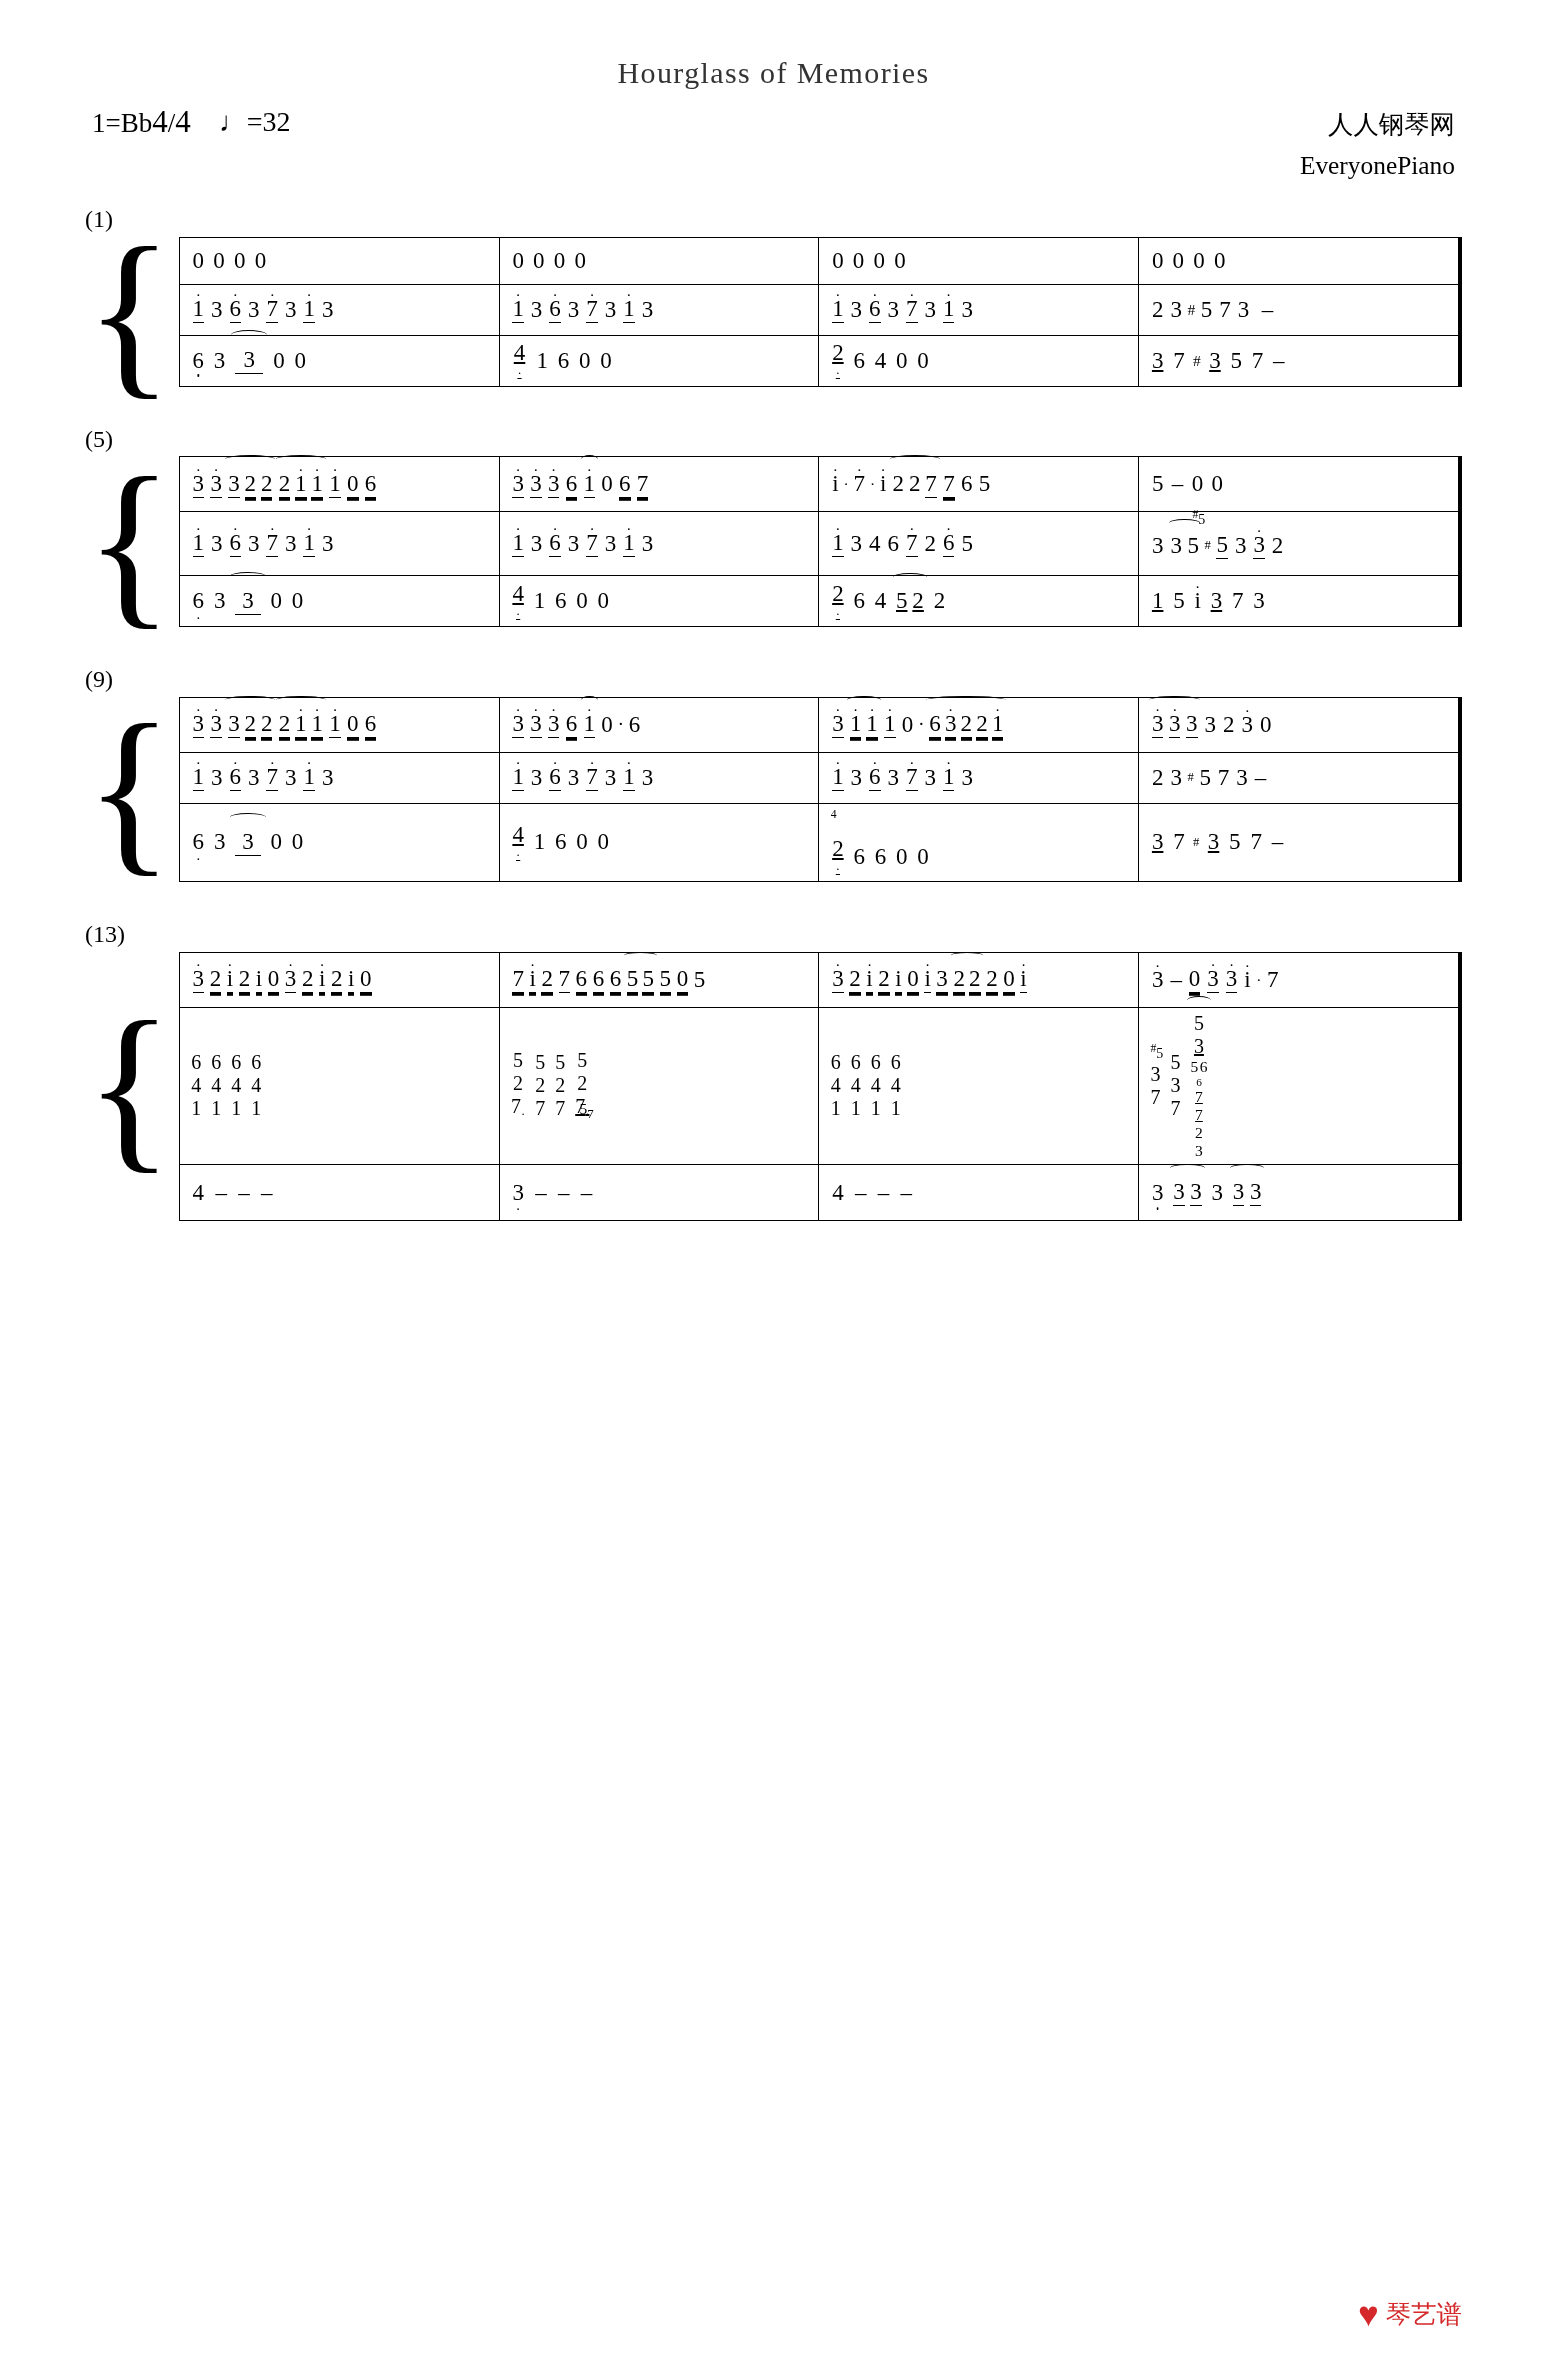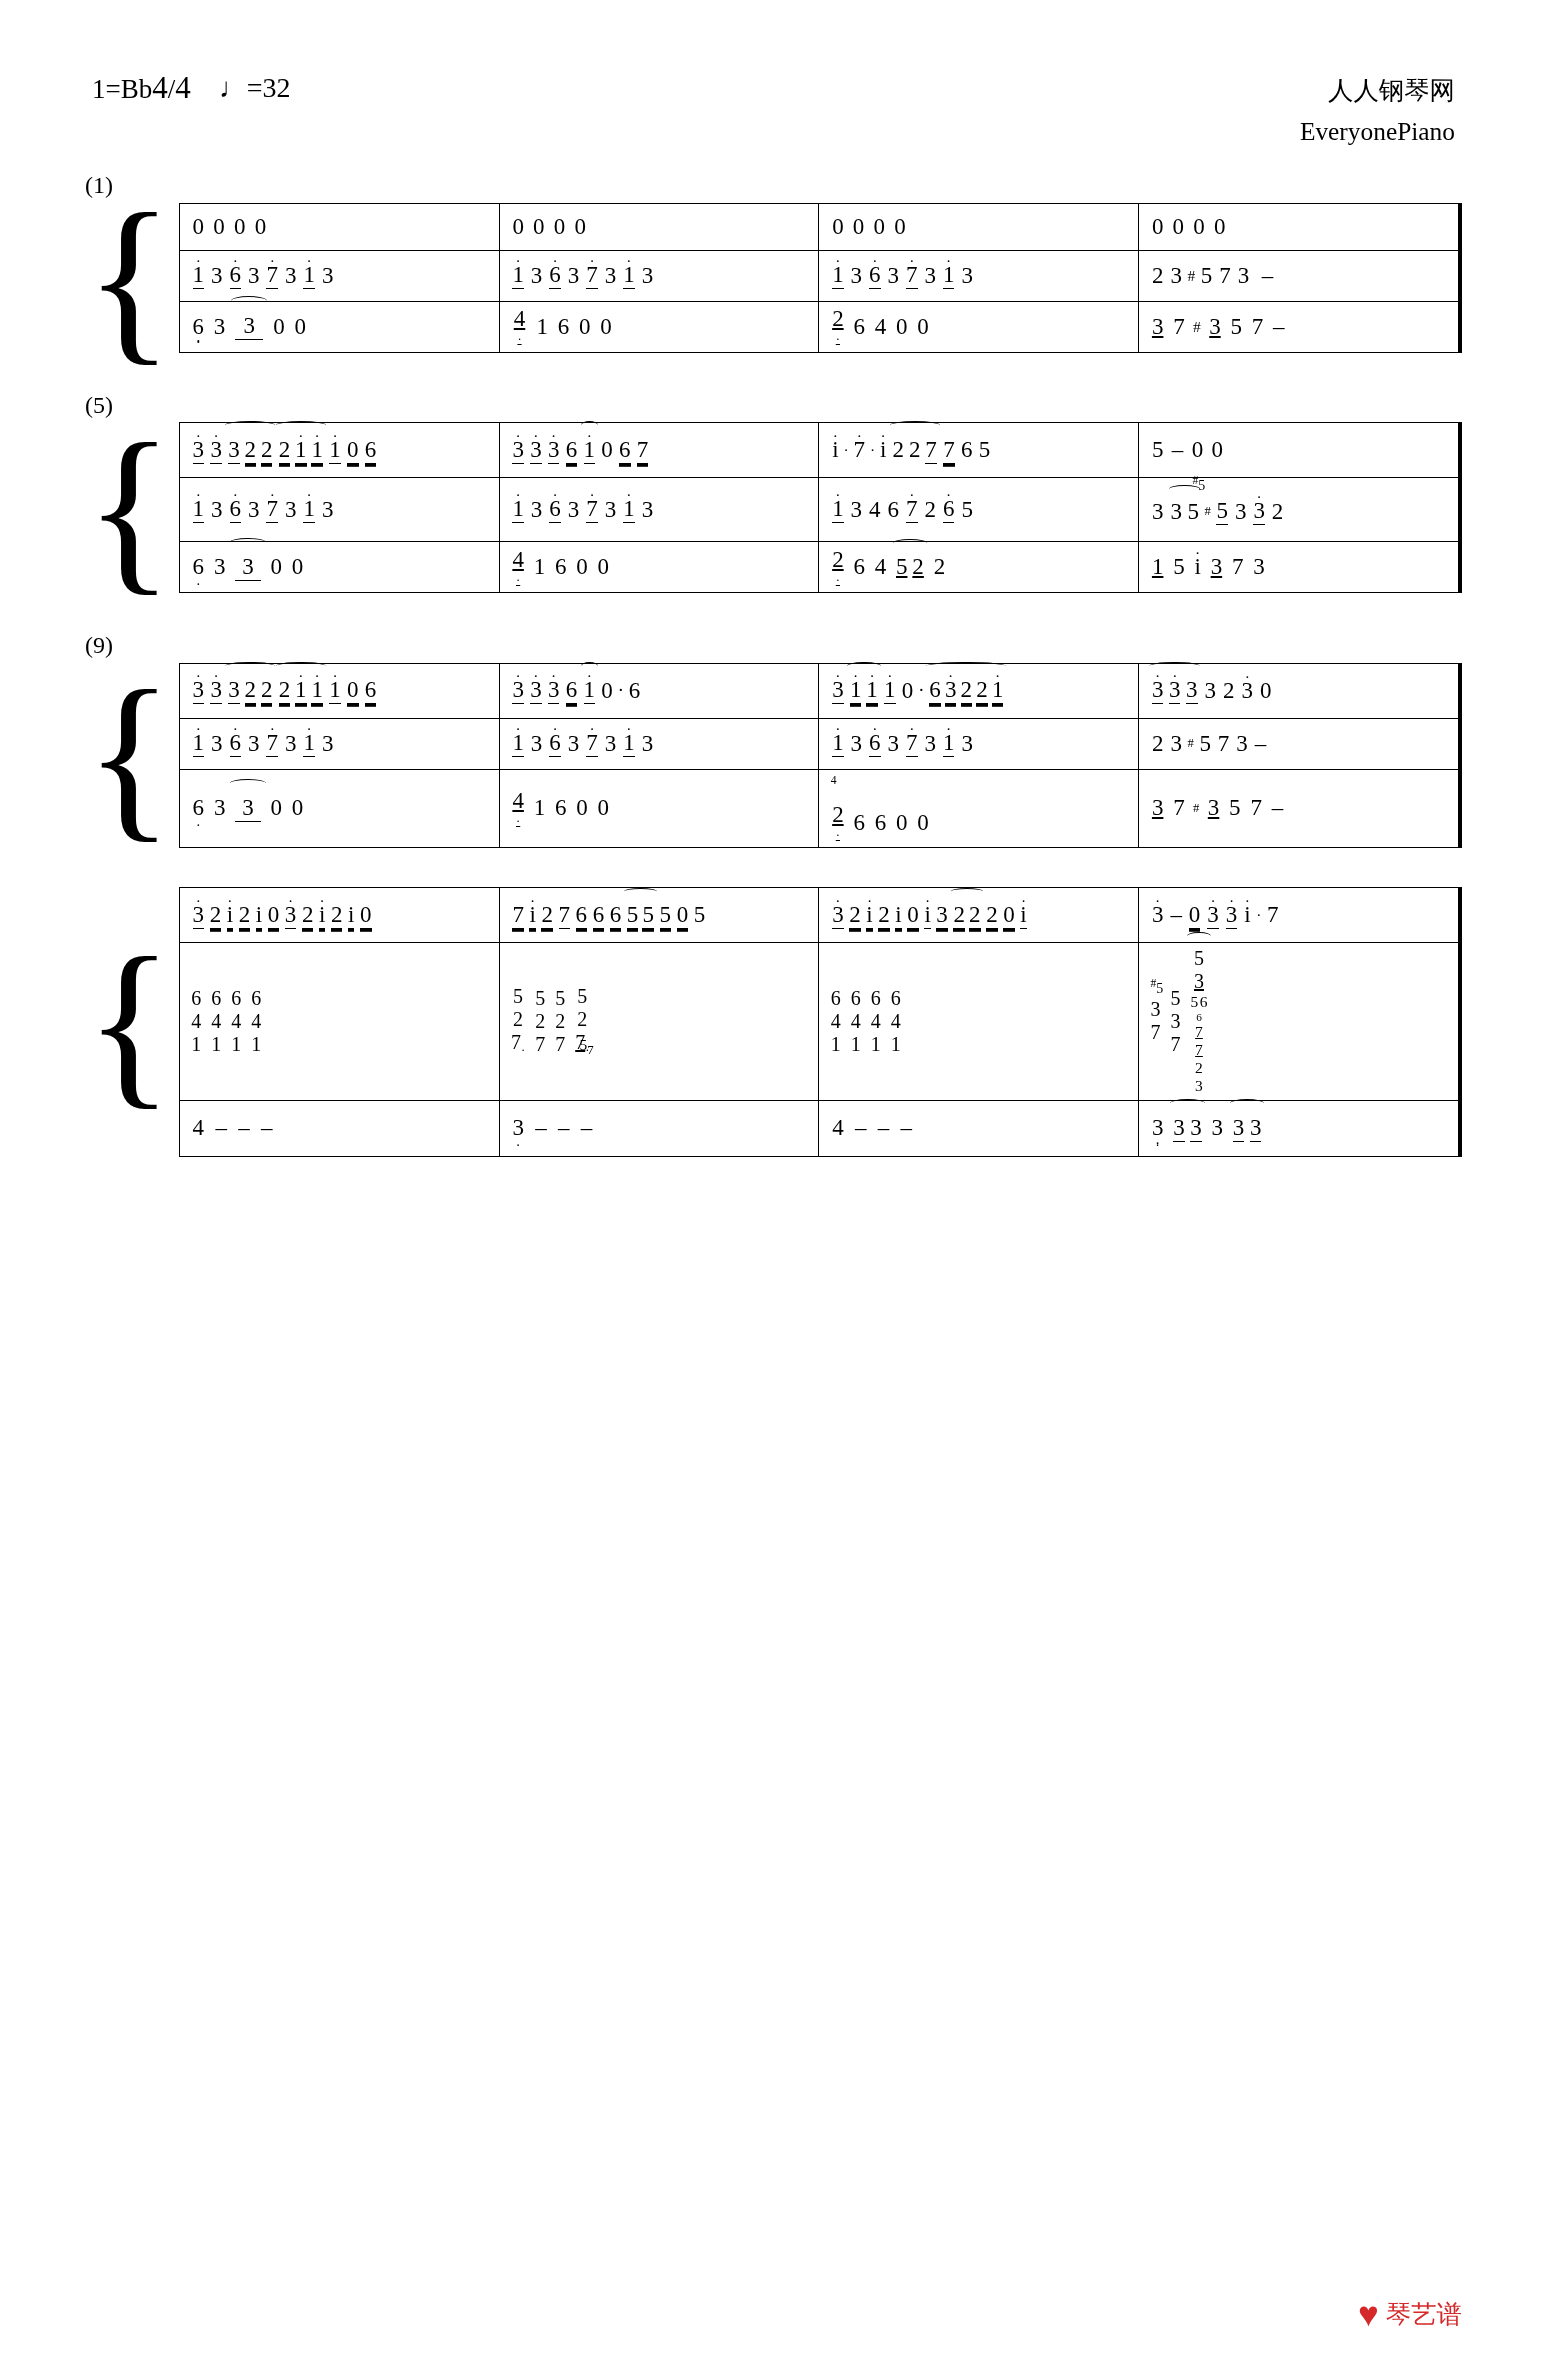--- a/index.html
+++ b/index.html
@@ -107,20 +107,21 @@
       font-size: 25.4px;
       color: #d4282a;
     }
   </style>
 </head>
 <body>
 
 <div>
 
   <div class="title-section">
+    <div class="subtitle">Hourglass of Memories</div>
   </div>
 
   <div class="meta-info">
     <div class="tempo-info">
       <span>1=Bb<span style="font-size:31px">4</span>/<span style="font-size:31px; display:inline-block; margin-top:-7px">4</span></span>
       <span style="font-size:28px;margin-left:14px">♩=32</span>
     </div>
     <div class="publisher-info">
       <div>人人钢琴网</div>
       <div>EveryonePiano</div>
@@ -547,20 +548,21 @@
               <span class="n" style="text-decoration:underline;">3</span>
             <span class="n">5</span>
             <span class="n">7</span>
             <span class="n">–</span>
           </div>
         </div>
       </div>
     </div>
   </div>
 
+  <div class="section-num">(13)</div>
   <div class="system-wrapper">
     <div style="display:flex; align-items:stretch; width:100%;">
       <div style="font-size:184px; line-height:0.72; padding-right:5.6px; display:flex; align-items:center; color:#000;">{</div>
       <div style="flex:1; border-left:1.4px solid #000; border-right:2.1px solid #000; display:flex; flex-direction:column;">
 
         <div style="border-top:1.1px solid #000; border-bottom:1.1px solid #000; display:flex; min-height:56px;">
           <div class="m-cell" style="font-size:20px; gap:2.8px; align-items:center;">
             <span class="n dot-above u1">3</span>
             <span class="n u2">2</span>
             <span class="n dot-above u2">i</span>

